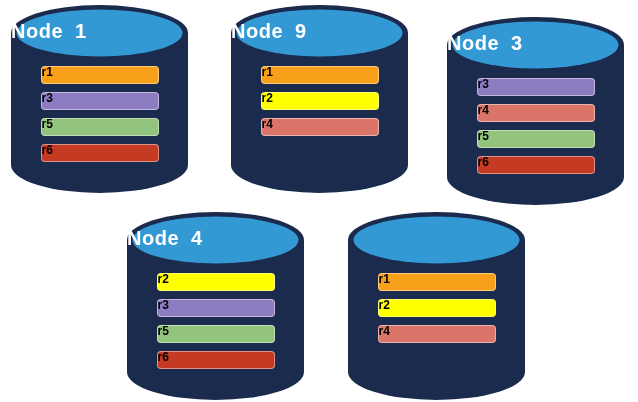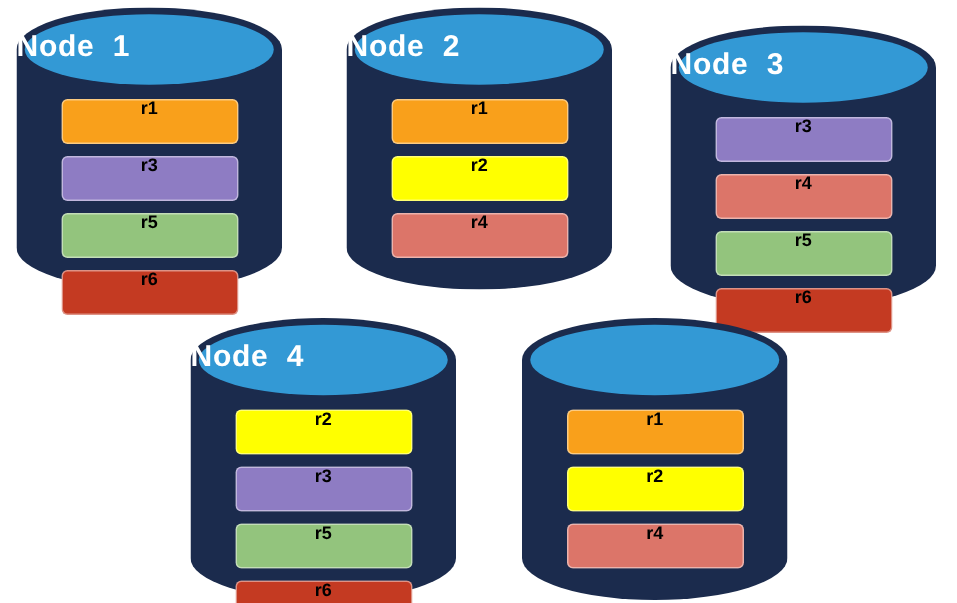--- a/index.html
+++ b/index.html
@@ -19,24 +19,24 @@
   .node-title{
     position:absolute;top:15px;left:0;right:0;
     text-align:left;color:#ffffff;font-weight:bold;font-size:20px;
     white-space:pre;letter-spacing:.5px;
   }
   .bars{
     position:absolute;top:61px;left:0;right:0;
     display:flex;flex-direction:column;align-items:center;
   }
   .bar{
-    width:118px;height:30px;box-sizing:border-box;
+    width:118px;height:18px;box-sizing:border-box;
     border:1px solid rgba(255,255,255,0.45);
     border-radius:4px;margin-bottom:8px;
-    text-align:center;font-size:12px;line-height:11px;
+    text-align:left;font-size:12px;line-height:11px;
     font-weight:bold;color:#000000;
   }
 </style>
 </head>
 <body>
 
 <div class="stage">
 
   <div class="node n1">
     <svg class="cyl" viewBox="0 0 177 188" preserveAspectRatio="none">
@@ -50,21 +50,21 @@
         <div class="bar" style="background: rgb(147, 196, 125);"><span>r5</span></div>
         <div class="bar" style="background: rgb(196, 58, 34);"><span>r6</span></div>
       </div>
   </div>
 
   <div class="node n2">
     <svg class="cyl" viewBox="0 0 177 188" preserveAspectRatio="none">
       <path class="cyl-body" d="M0,28 A88.5,28 0 0 1 177,28 L177,160 A88.5,28 0 0 1 0,160 Z"></path>
       <ellipse class="cyl-cap" cx="88.5" cy="28" rx="83" ry="23.5"></ellipse>
     </svg>
-    <div class="node-title">Node  2</div>
+    <div class="node-title">Node  9</div>
     <div class="bars">
         <div class="bar" style="background: rgb(249, 160, 27);"><span>r1</span></div>
         <div class="bar" style="background: rgb(255, 255, 0);"><span>r2</span></div>
         <div class="bar" style="background: rgb(220, 117, 105);"><span>r4</span></div>
       </div>
   </div>
 
   <div class="node n3">
     <svg class="cyl" viewBox="0 0 177 188" preserveAspectRatio="none">
       <path class="cyl-body" d="M0,28 A88.5,28 0 0 1 177,28 L177,160 A88.5,28 0 0 1 0,160 Z"></path>

